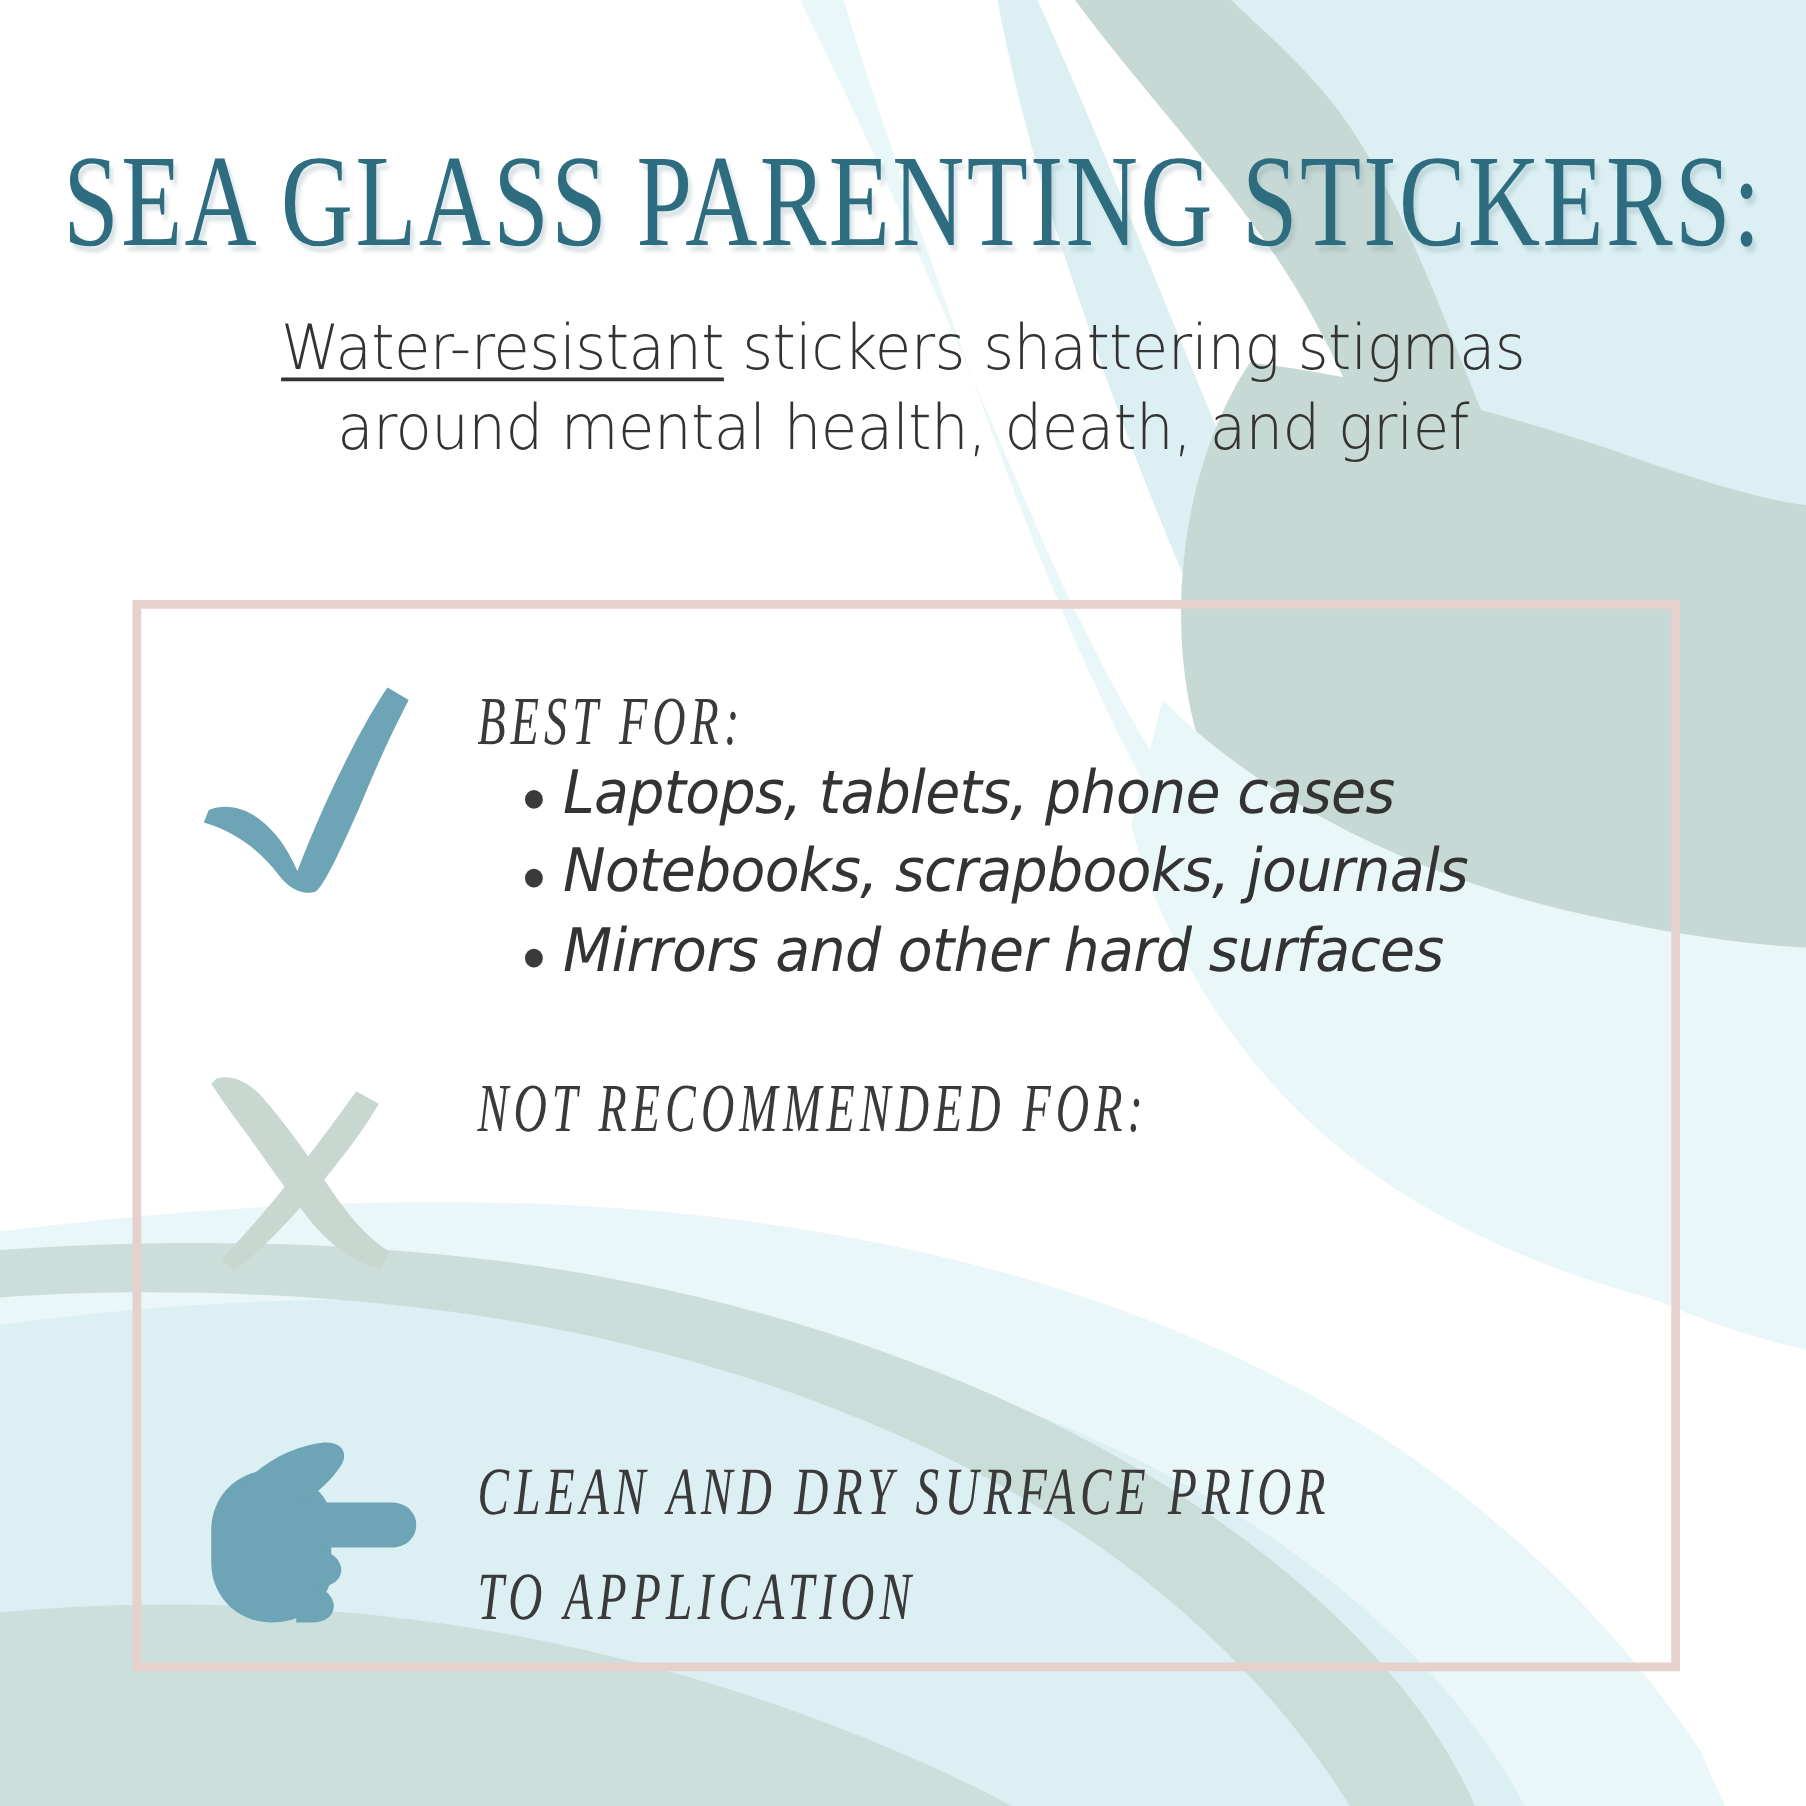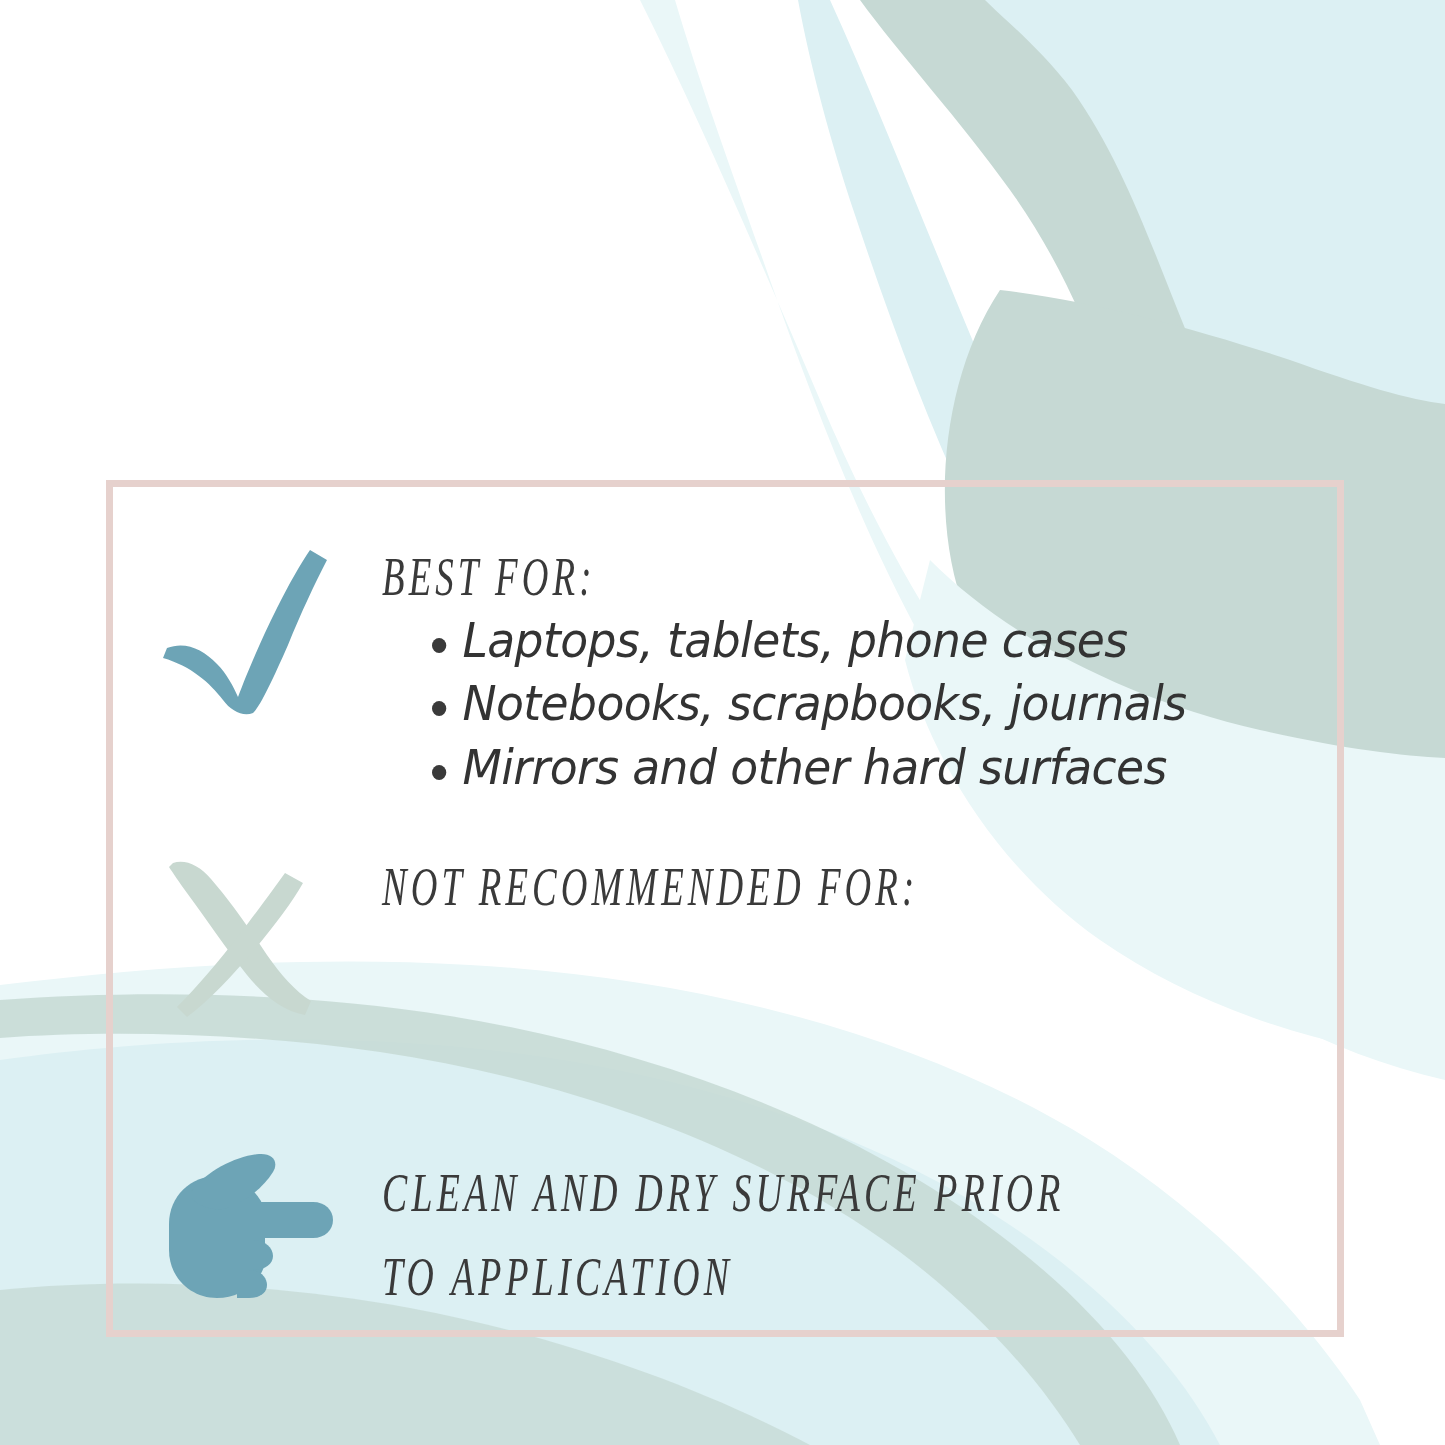--- a/index.html
+++ b/index.html
@@ -110,21 +110,21 @@
     font-weight: 400;
     color: #3A3A3A;
     letter-spacing: 5px;
     transform: scaleX(0.82) scaleY(1.22);
     transform-origin: left top;
     white-space: nowrap;
     margin: 0 0 6px 0;
   }
   ul.bullets {
     list-style: none;
-    margin: 12px;
+    margin: 0;
     padding: 0;
   }
   ul.bullets li {
     position: relative;
     font-family: "DejaVu Sans", sans-serif;
     font-size: 48px;
     font-weight: 300;
     line-height: 1.32;
     color: #333333;
     letter-spacing: -0.6px;
@@ -180,20 +180,28 @@
 
     <path fill="#DCF0F3" d="M 0,1060 C 130,1042 290,1032 450,1046 C 660,1064 860,1125 1010,1225 C 1110,1292 1180,1368 1220,1445 L 0,1445 Z"></path>
 
     <path fill="#C6D9D4" opacity="0.85" d="M 0,1000 C 140,990 300,992 450,1016 C 660,1050 860,1128 1000,1235 C 1090,1303 1150,1375 1180,1445 L 1080,1445 C 1040,1380 980,1312 900,1252 C 760,1148 570,1080 380,1052 C 250,1033 110,1030 0,1038 Z"></path>
 
     <path fill="#C6D9D4" opacity="0.75" d="M 0,1290 C 120,1278 270,1282 410,1308 C 570,1338 710,1392 810,1445 L 0,1445 Z"></path>
   </svg>
 
   <div class="content-layer">
 
+    <div id="header">
+      <h1 id="poster-title">SEA GLASS PARENTING STICKERS:</h1>
+
+      <div id="subtitle-block">
+        <span class="subtitle-line"><span id="subtitle-emphasis">Water-resistant</span><span> stickers shattering stigmas</span></span>
+        <span class="subtitle-line">around mental health, death, and grief</span>
+      </div>
+    </div>
 
     <div id="info-box"></div>
 
     <div class="section" id="section-best">
       <div class="mark-slot">
         <svg width="190" height="170" viewBox="0 0 190 170">
           <path d="M12 103 C 30 96, 48 104, 62 119 C 72 129, 78 141, 83 152
                    C 92 128, 106 95, 122 63 C 134 39, 146 18, 155 5
                    L 172 15 C 160 38, 146 68, 133 100 C 118 134, 105 162, 98 168
                    C 88 172, 76 166, 68 155 C 55 138, 36 121, 8 113 Z" fill="#6DA4B6"></path>

